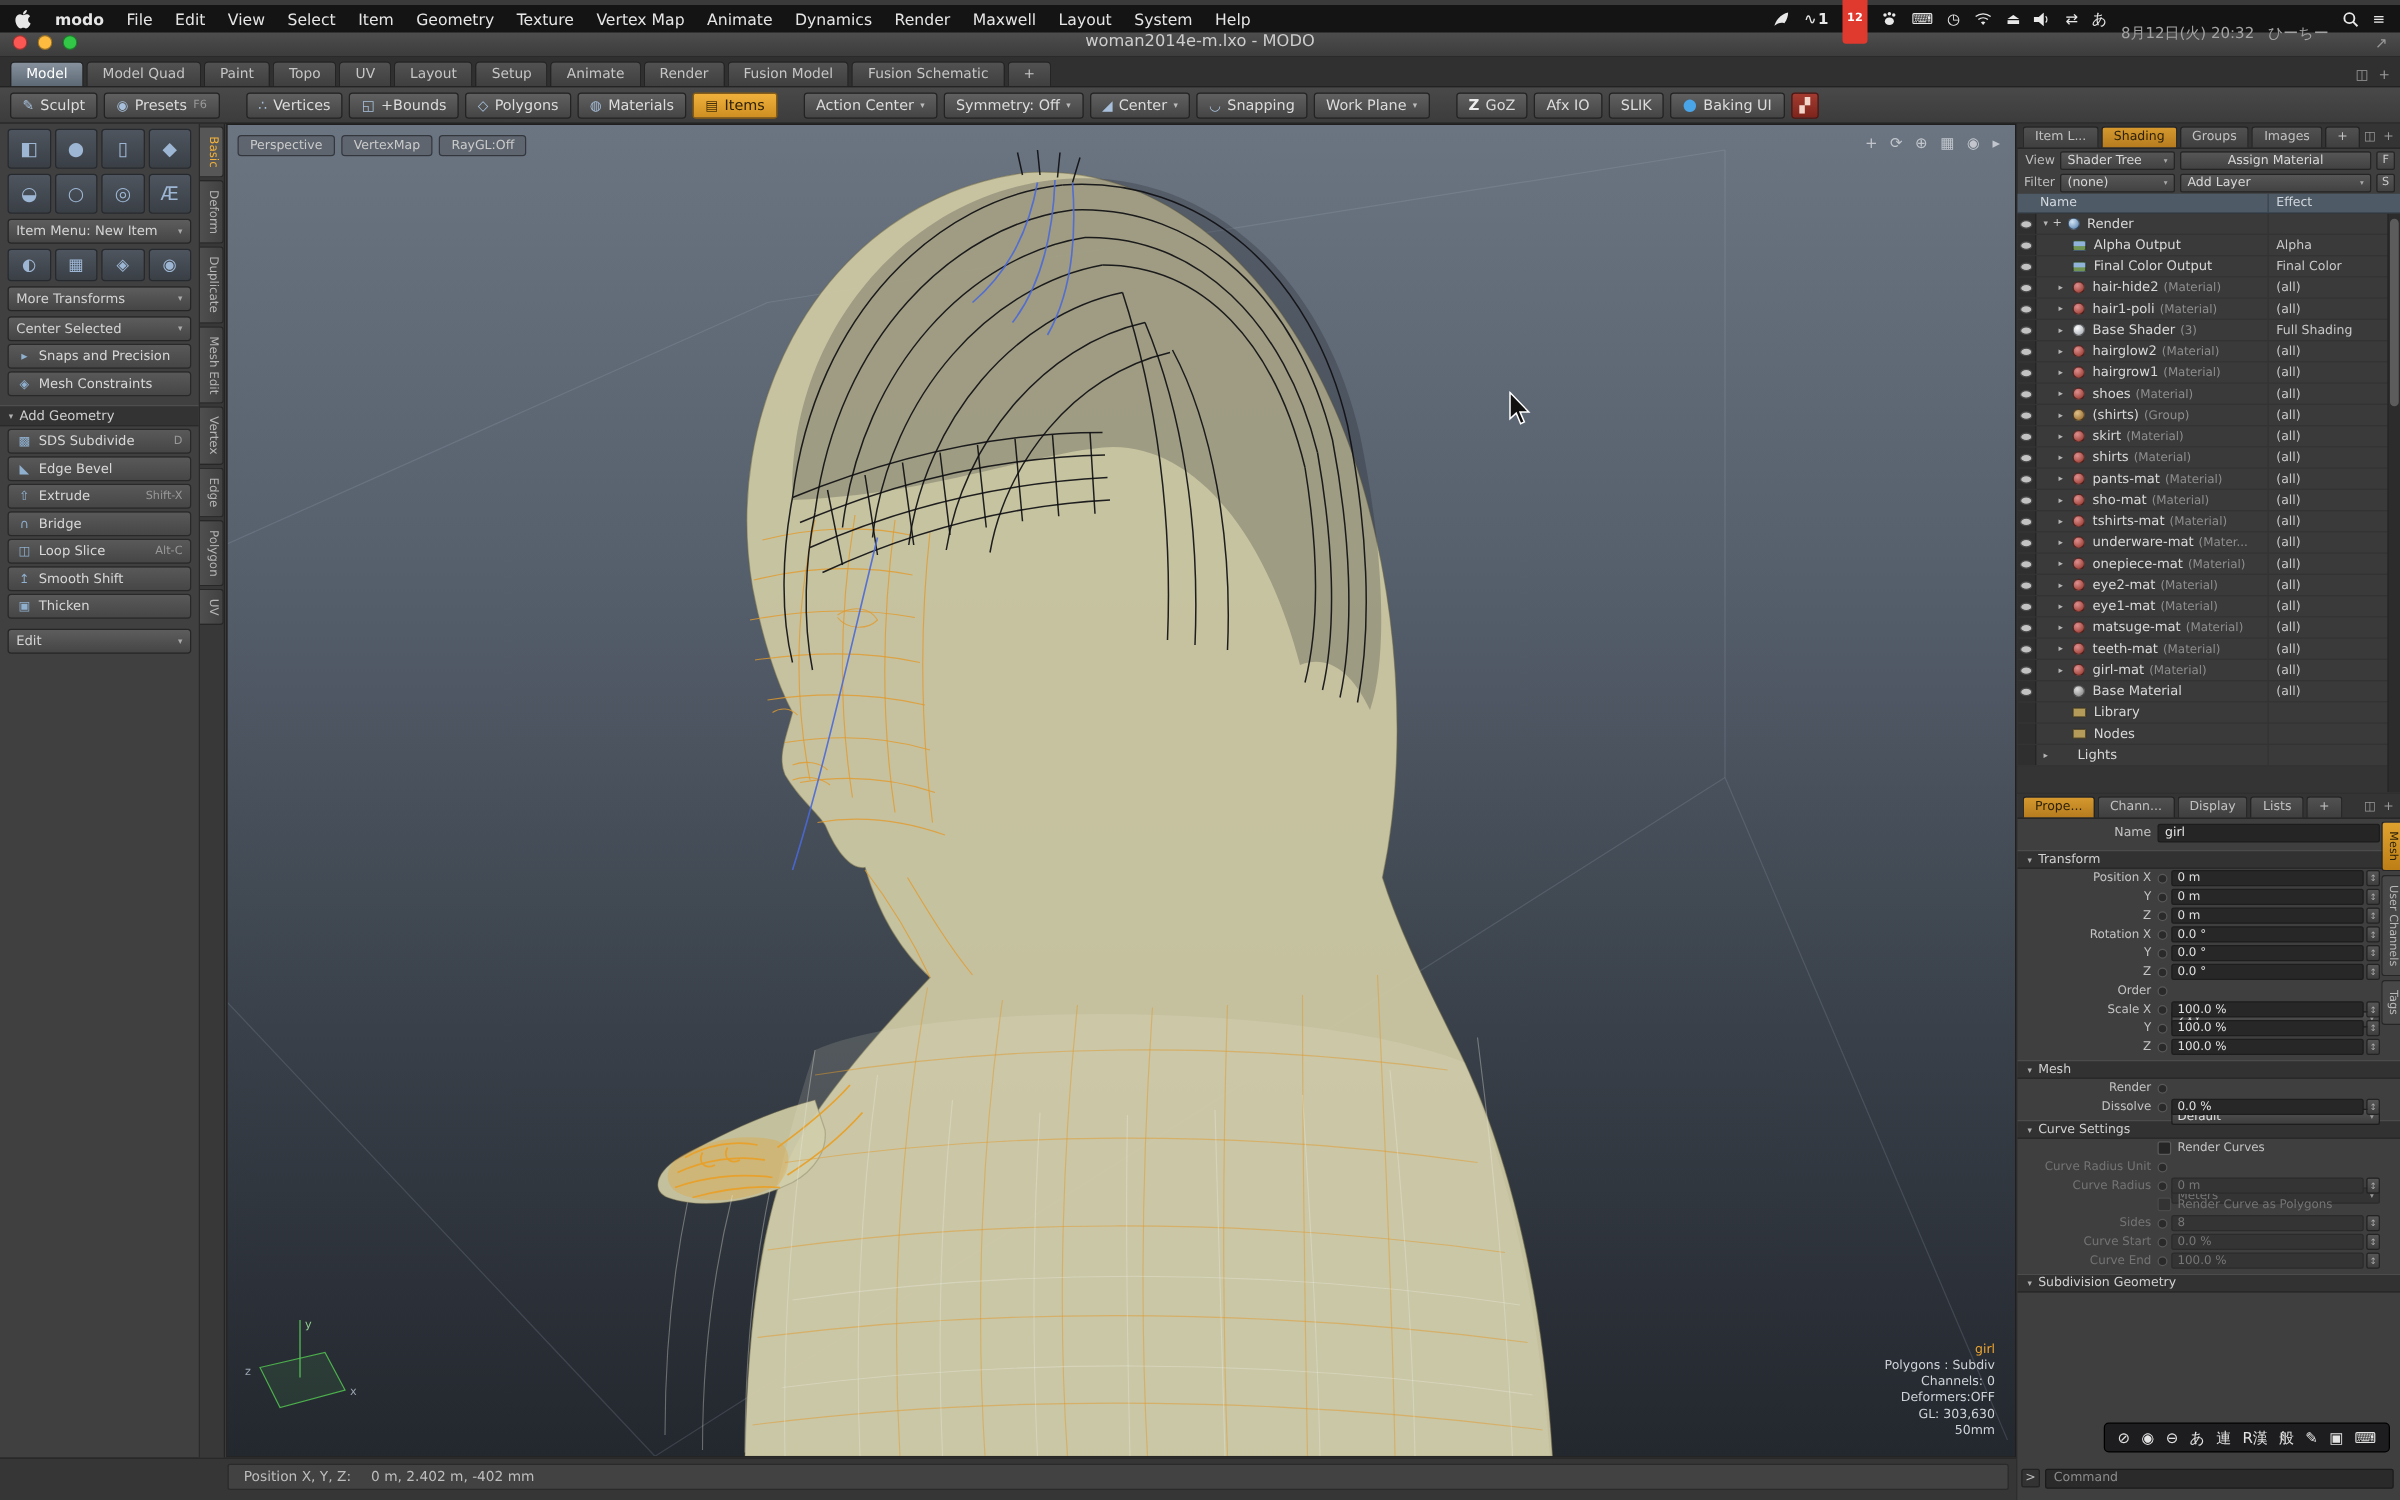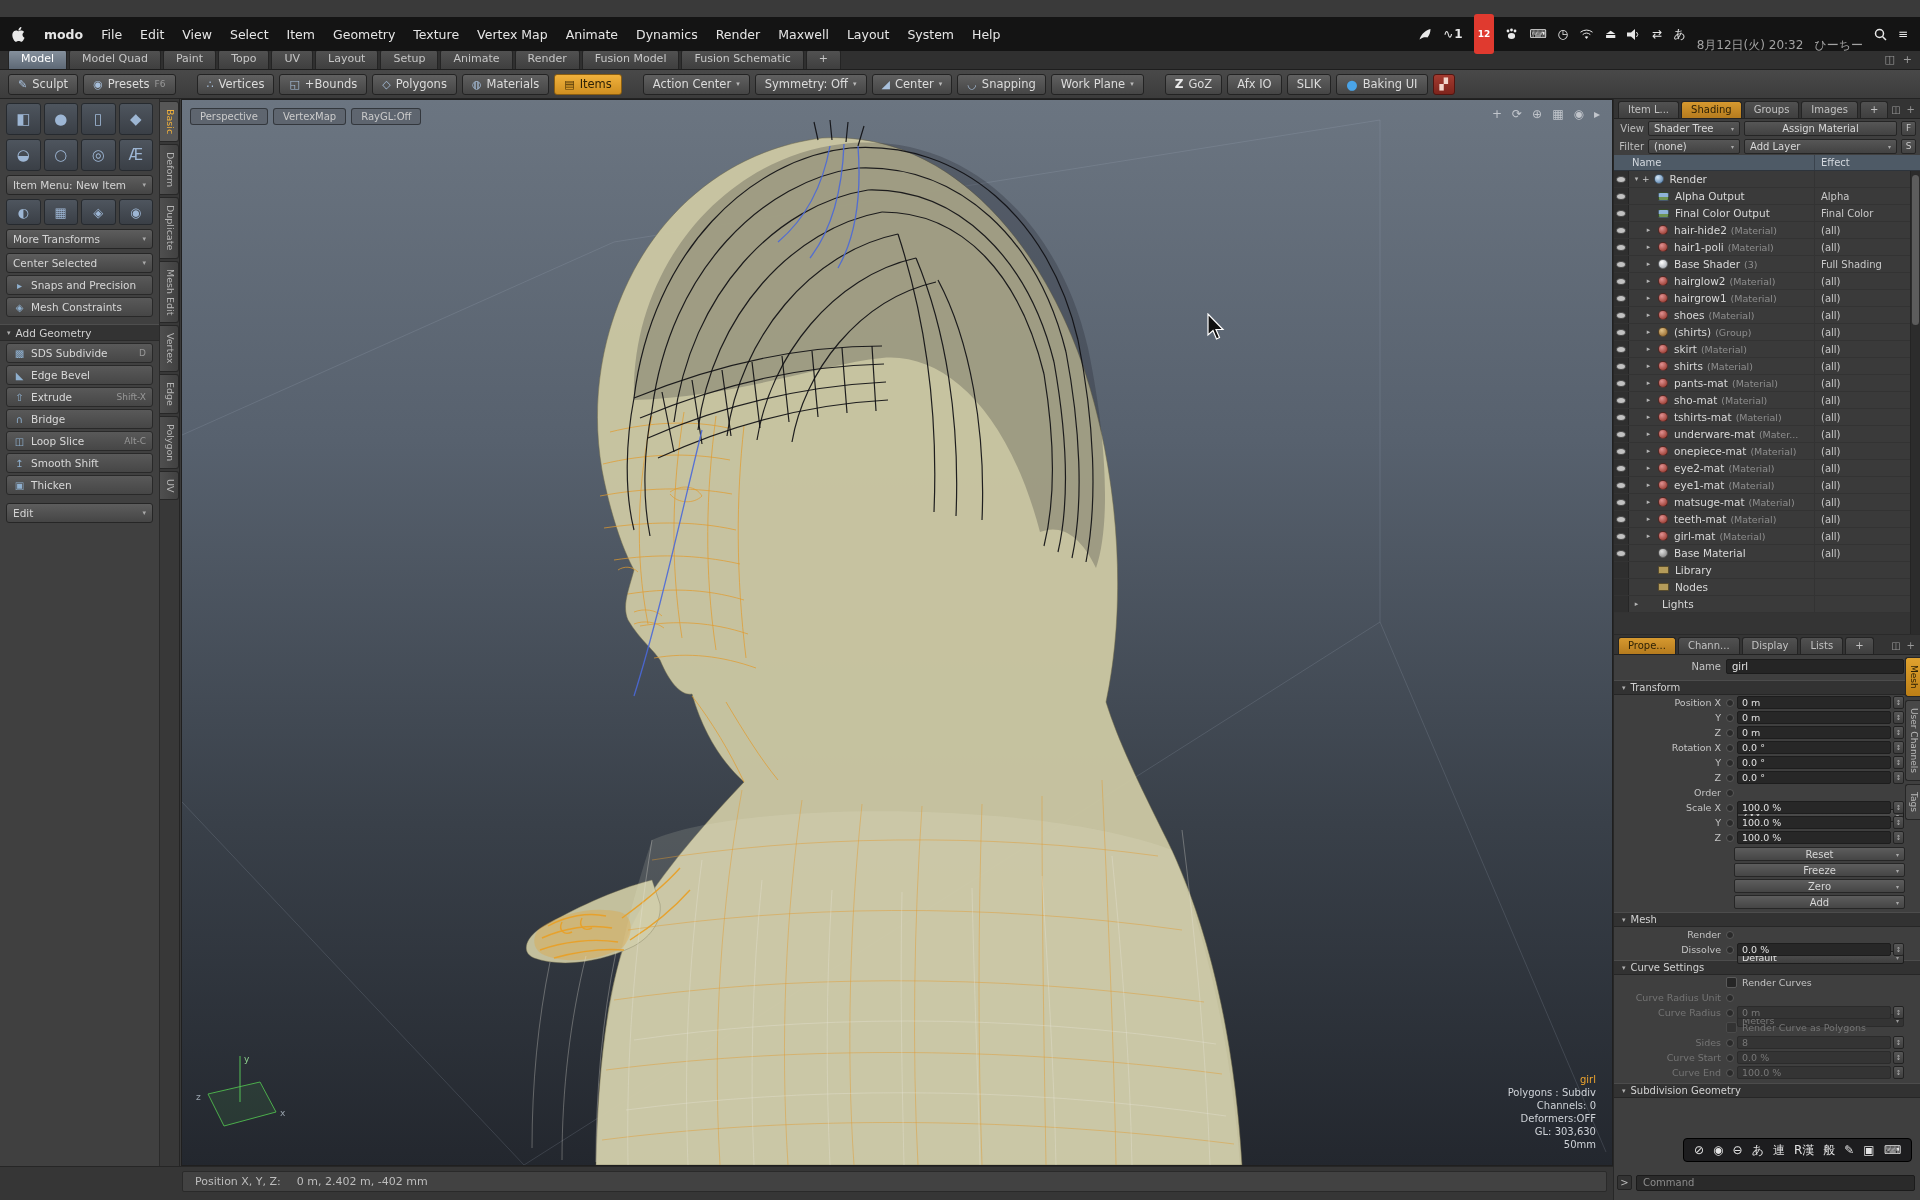--- a/index.html
+++ b/index.html
@@ -1,19 +1,19 @@
 <!DOCTYPE html>
 <html><head>
 <meta charset="utf-8">
 <style>
 *{margin:0;padding:0;box-sizing:border-box;font-family:"DejaVu Sans","Liberation Sans",sans-serif;}
 body{background:#222;}
 #screen{position:relative;width:1920px;height:1200px;background:#3a3a3a;overflow:hidden;}
 
-#menubar{position:absolute;top:17px;left:0;right:0;height:34px;background:#141414;color:#e6e6e6;display:flex;align-items:center;font-size:12.5px;z-index:20;}
+#menubar{position:absolute;top:4px;left:0;right:0;height:22px;background:#141414;color:#e6e6e6;display:flex;align-items:center;font-size:12.5px;z-index:20;}
 #apple{padding:0 10px 0 12px;display:flex;align-items:center;}
 #menu-items{display:flex;align-items:center;}
 .menu-item{padding:0 9px;white-space:nowrap;}
 #menu-items span.menu-item:first-of-type{font-weight:bold;}
 #menu-right{margin-left:auto;display:flex;align-items:center;gap:11px;padding-right:12px;font-size:12px;}
 .mi{display:flex;align-items:center;color:#e8e8e8;font-size:12px;gap:1px;}
 .mi.cal{background:#e03a2f;color:#fff;border-radius:3px;font-size:9px;padding:15px 4px;font-weight:bold;}
 .mtext{white-space:nowrap;color:#a3a3a3;margin-top:23px;}
 
 #titlebar{position:absolute;top:22px;left:0;right:0;height:24px;background:linear-gradient(#515151,#3c3c3c);border-bottom:1px solid #262626;display:flex;align-items:center;}
@@ -1103,42 +1103,20 @@
             <span class="plabel">Z</span>
             <span class="chdot"></span>
 
             <span class="pfield">
               <span class="pval">100.0 %</span>
               <span class="fcaret"></span>
             </span>
             <span class="mini">↕</span>
           </div>
         </div>
-      <div>
-
-          <div class="pbtn">
-            <span>Reset</span>
-            <span class="bcaret">▾</span>
-          </div>
-
-          <div class="pbtn">
-            <span>Freeze</span>
-            <span class="bcaret">▾</span>
-          </div>
-
-          <div class="pbtn">
-            <span>Zero</span>
-            <span class="bcaret">▾</span>
-          </div>
-
-          <div class="pbtn">
-            <span>Add</span>
-            <span class="bcaret">▾</span>
-          </div>
-        </div>
       <div class="phead">
         <span class="htri">▾</span>
         <span>Mesh</span>
       </div>
       <div>
 
           <div class="prow drop">
             <span class="plabel">Render</span>
             <span class="chdot"></span>
 

